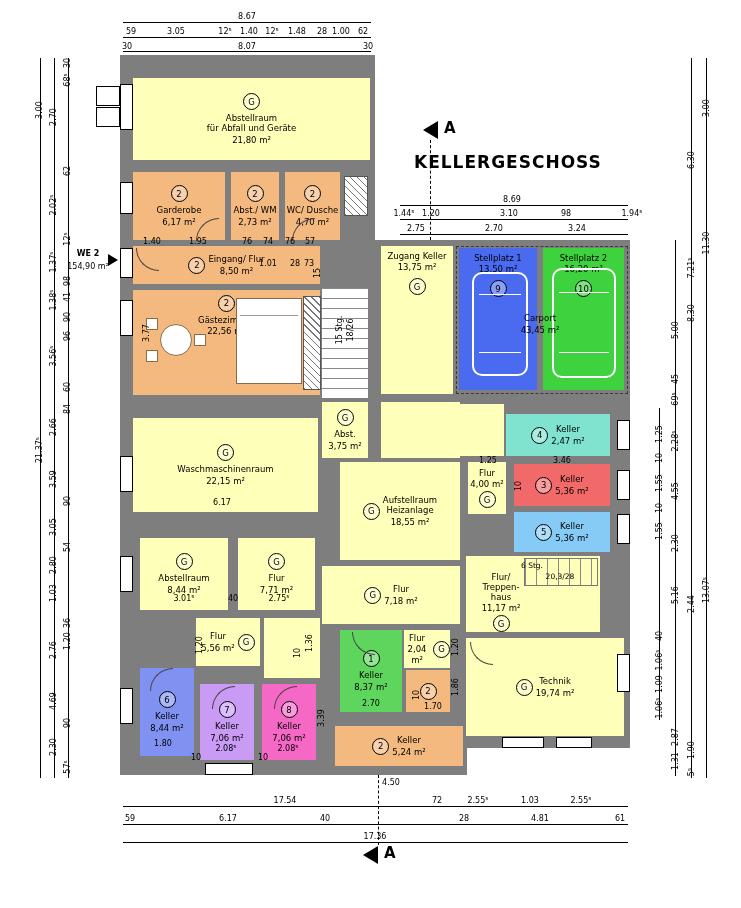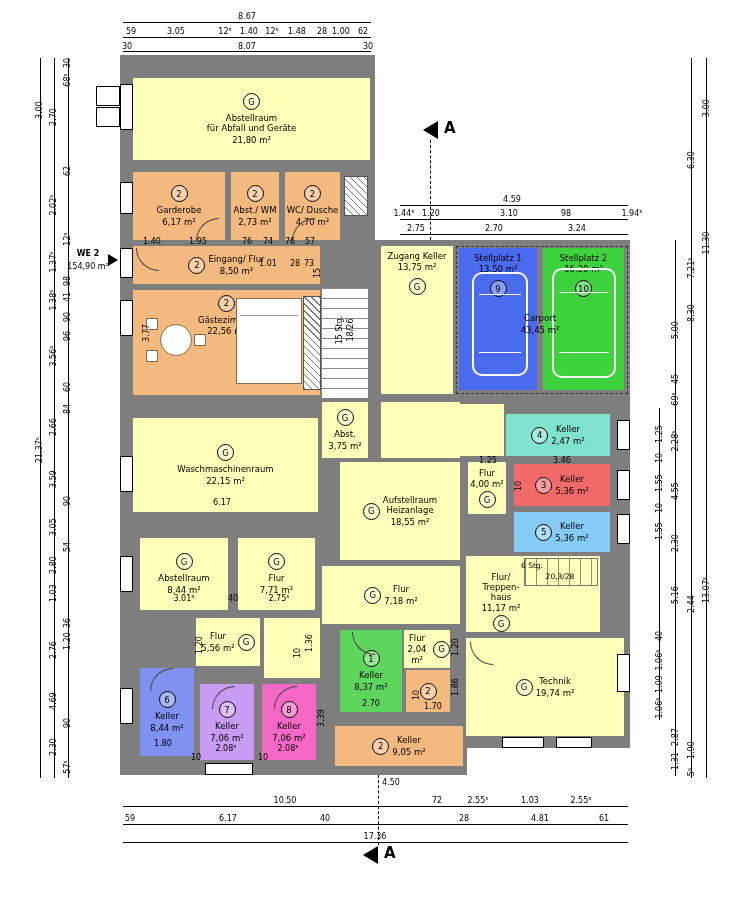--- a/index.html
+++ b/index.html
@@ -290,21 +290,21 @@
     <div class="txt">
         <span class="rname">Keller</span>
         <span class="rarea">7,06 m²</span>
       </div>
   </div>
 
   <div class="room row" style="left: 335px; top: 726px; width: 128px; height: 40px; background-color: rgb(243, 185, 126);">
     <span class="circ">2</span>
     <div class="txt">
         <span class="rname">Keller</span>
-        <span class="rarea">9,05 m²</span>
+        <span class="rarea">5,24 m²</span>
       </div>
   </div>
   <div class="room row" style="left: 466px; top: 638px; width: 158px; height: 98px; background-color: rgb(254, 255, 184);">
     <span class="circ">G</span>
     <div class="txt">
         <span class="rname">Technik</span>
         <span class="rarea">19,74 m²</span>
       </div>
   </div>
 
@@ -327,20 +327,21 @@
 
   <div class="arc" style="left:136px;top:248px"></div>
   <div class="arc" style="left:196px;top:218px;transform:rotate(90deg)"></div>
   <div class="arc" style="left:292px;top:218px;transform:rotate(90deg)"></div>
   <div class="arc" style="left:352px;top:632px"></div>
   <div class="arc" style="left:470px;top:642px"></div>
   <div class="arc" style="left:150px;top:668px;transform:rotate(90deg)"></div>
   <div class="arc" style="left:212px;top:686px;transform:rotate(90deg)"></div>
   <div class="arc" style="left:274px;top:686px;transform:rotate(90deg)"></div>
 
+  <div class="title" style="left:414px;top:152px">KELLERGESCHOSS</div>
   <div class="tri-l" style="left:423px;top:121px"></div>
   <div class="alabel" style="left:444px;top:119px">A</div>
   <div class="tri-l" style="left:363px;top:846px"></div>
   <div class="alabel" style="left:384px;top:844px">A</div>
   <div class="sect" style="left:430px;top:140px;height:100px"></div>
   <div class="sect" style="left:378px;top:775px;height:70px"></div>
 
   <span class="dim" style="left:88px;top:253px;font-weight:bold">WE 2</span>
   <span class="dim" style="left:88px;top:266px">154,90 m²</span>
   <div class="tri-r" style="left:108px;top:254px"></div>
@@ -369,42 +370,42 @@
   <span class="dim" style="left:249px;top:31px">1.40</span>
   <span class="dim" style="left:272px;top:31px">12⁵</span>
   <span class="dim" style="left:297px;top:31px">1.48</span>
   <span class="dim" style="left:322px;top:31px">28</span>
   <span class="dim" style="left:341px;top:31px">1.00</span>
   <span class="dim" style="left:363px;top:31px">62</span>
   <span class="dim" style="left:127px;top:46px">30</span>
   <span class="dim" style="left:247px;top:46px">8.07</span>
   <span class="dim" style="left:368px;top:46px">30</span>
 
-  <span class="dim" style="left:512px;top:199px">4.59</span>
+  <span class="dim" style="left:512px;top:199px">8.69</span>
   <span class="dim" style="left:404px;top:213px">1.44⁵</span>
   <span class="dim" style="left:431px;top:213px">1.20</span>
   <span class="dim" style="left:509px;top:213px">3.10</span>
   <span class="dim" style="left:566px;top:213px">98</span>
   <span class="dim" style="left:632px;top:213px">1.94⁵</span>
   <span class="dim" style="left:416px;top:228px">2.75</span>
   <span class="dim" style="left:494px;top:228px">2.70</span>
   <span class="dim" style="left:577px;top:228px">3.24</span>
 
-  <span class="dim" style="left:285px;top:800px">10.50</span>
+  <span class="dim" style="left:285px;top:800px">17.54</span>
   <span class="dim" style="left:437px;top:800px">72</span>
   <span class="dim" style="left:478px;top:800px">2.55⁵</span>
   <span class="dim" style="left:530px;top:800px">1.03</span>
   <span class="dim" style="left:581px;top:800px">2.55⁵</span>
   <span class="dim" style="left:130px;top:818px">59</span>
   <span class="dim" style="left:228px;top:818px">6.17</span>
   <span class="dim" style="left:325px;top:818px">40</span>
   <span class="dim" style="left:391px;top:782px">4.50</span>
   <span class="dim" style="left:464px;top:818px">28</span>
   <span class="dim" style="left:540px;top:818px">4.81</span>
-  <span class="dim" style="left:604px;top:818px">61</span>
+  <span class="dim" style="left:620px;top:818px">61</span>
   <span class="dim" style="left:375px;top:836px">17.36</span>
 
   <span class="dim v" style="left:39px;top:110px">3.00</span>
   <span class="dim v" style="left:39px;top:450px">21.37⁵</span>
   <span class="dim v" style="left:53px;top:117px">2.70</span>
   <span class="dim v" style="left:53px;top:205px">2.02⁵</span>
   <span class="dim v" style="left:53px;top:262px">1.37⁵</span>
   <span class="dim v" style="left:53px;top:300px">1.38⁵</span>
   <span class="dim v" style="left:53px;top:356px">3.56⁵</span>
   <span class="dim v" style="left:53px;top:427px">2.66</span>

